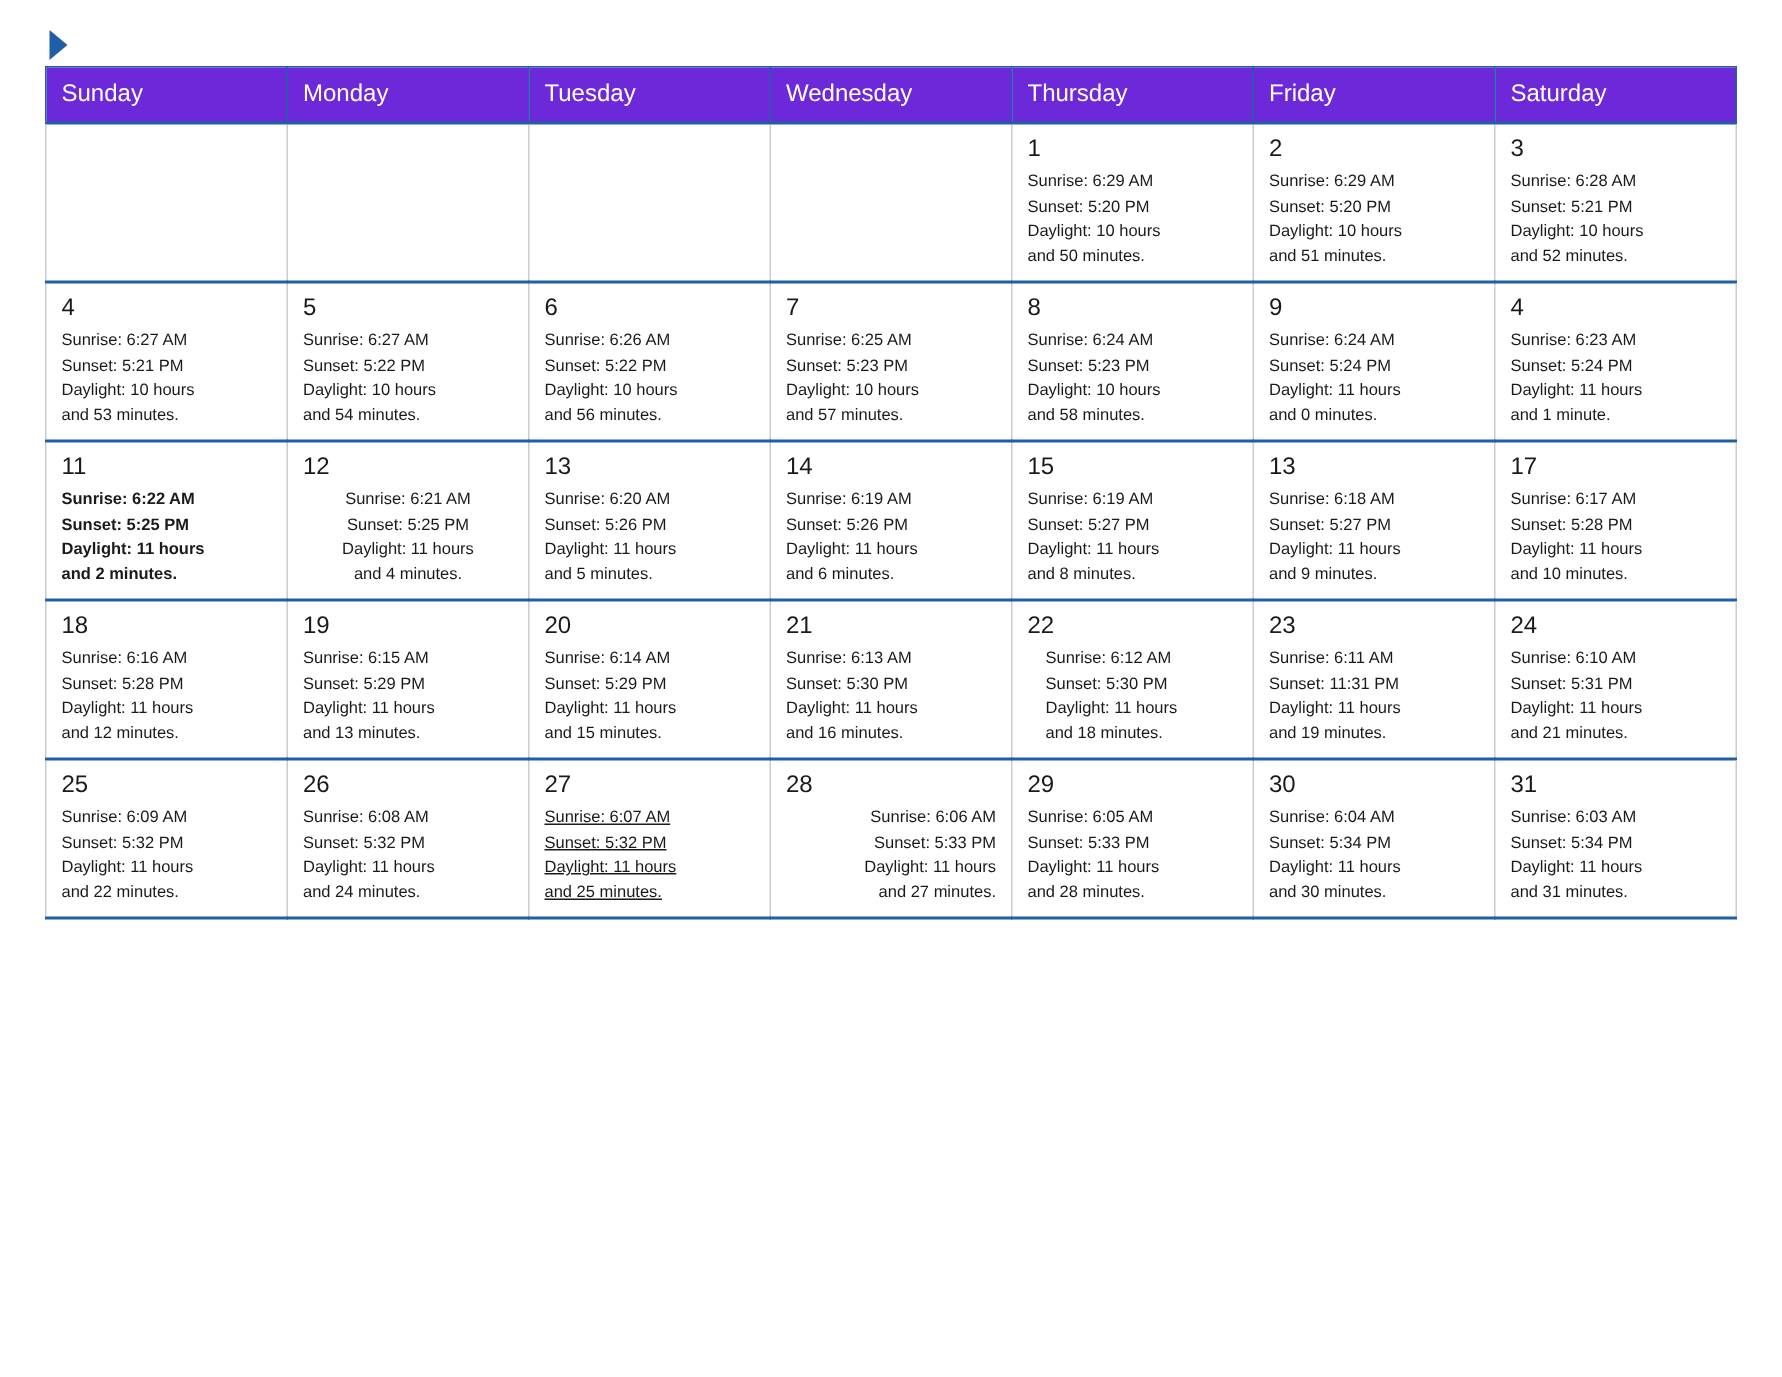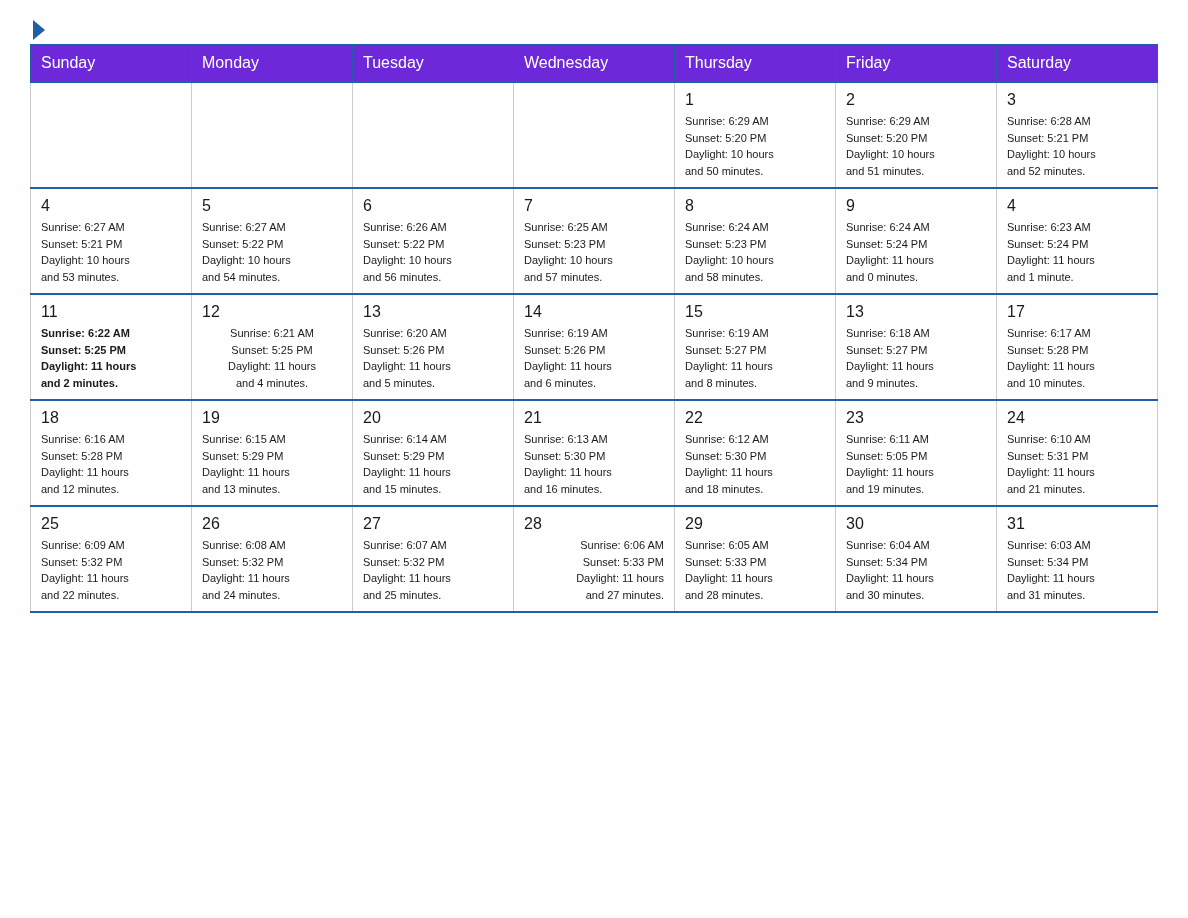--- a/index.html
+++ b/index.html
@@ -281,29 +281,29 @@
         </td>
         <td>
           <span class="day-number">21</span>
           <div class="day-info" style="white-space: pre-line;">Sunrise: 6:13 AM
 Sunset: 5:30 PM
 Daylight: 11 hours
 and 16 minutes.</div>
         </td>
         <td>
           <span class="day-number">22</span>
-          <div class="day-info" style="white-space: pre-line;">Sunrise: 6:12 AM
+          <div class="day-info" style="white-space: pre-line; margin-left: 12px;">Sunrise: 6:12 AM
 Sunset: 5:30 PM
 Daylight: 11 hours
 and 18 minutes.</div>
         </td>
         <td>
           <span class="day-number">23</span>
           <div class="day-info" style="white-space: pre-line;">Sunrise: 6:11 AM
-Sunset: 5:05 PM
+Sunset: 11:31 PM
 Daylight: 11 hours
 and 19 minutes.</div>
         </td>
         <td>
           <span class="day-number">24</span>
           <div class="day-info" style="white-space: pre-line;">Sunrise: 6:10 AM
 Sunset: 5:31 PM
 Daylight: 11 hours
 and 21 minutes.</div>
         </td>
@@ -318,21 +318,21 @@
         </td>
         <td>
           <span class="day-number">26</span>
           <div class="day-info" style="white-space: pre-line;">Sunrise: 6:08 AM
 Sunset: 5:32 PM
 Daylight: 11 hours
 and 24 minutes.</div>
         </td>
         <td>
           <span class="day-number">27</span>
-          <div class="day-info" style="white-space: pre-line;">Sunrise: 6:07 AM
+          <div class="day-info" style="white-space: pre-line; text-decoration: underline;">Sunrise: 6:07 AM
 Sunset: 5:32 PM
 Daylight: 11 hours
 and 25 minutes.</div>
         </td>
         <td>
           <span class="day-number">28</span>
           <div class="day-info" style="white-space: pre-line; text-align: right;">Sunrise: 6:06 AM
 Sunset: 5:33 PM
 Daylight: 11 hours
 and 27 minutes.</div>

